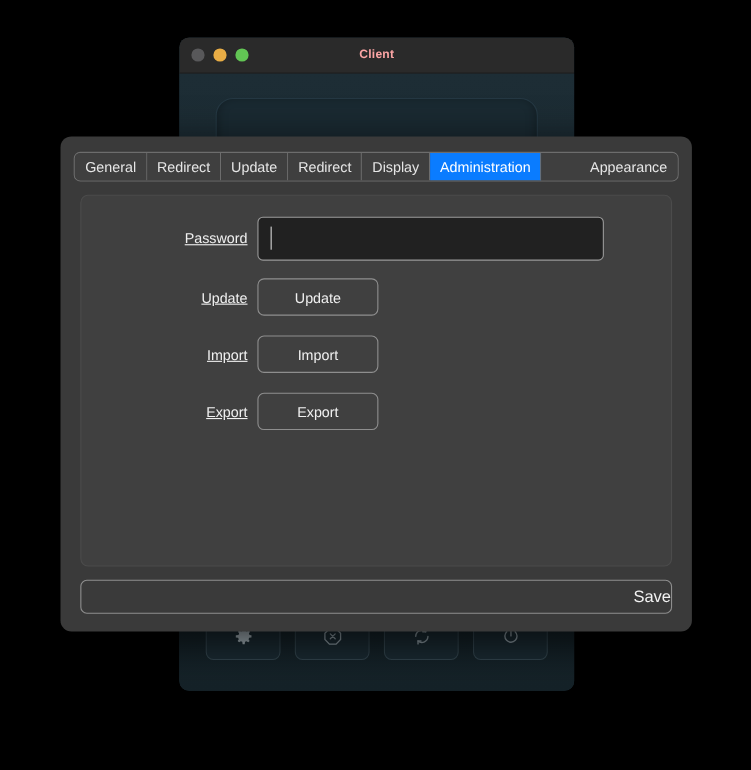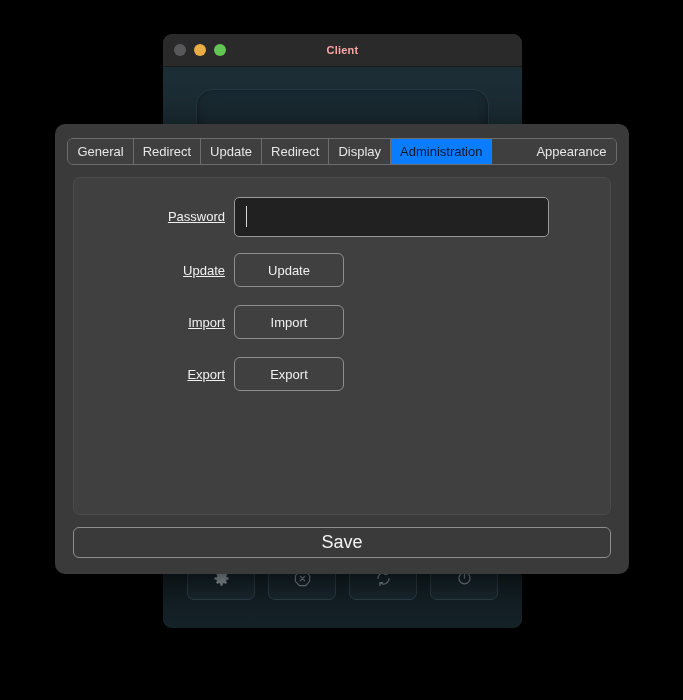--- a/index.html
+++ b/index.html
@@ -140,21 +140,21 @@
     font-size: 13px;
     color: #e6e6e6;
     background: #3f3f3f;
     border-right: 1px solid #6d6d6d;
     white-space: nowrap;
     cursor: default;
   }
   .tab:last-child { border-right: none; padding-left: 44px; }
   .tab.active {
     background: #0a7cff;
-    color: #0f172a;
+    color: #ffffff;
   }
 
   
   .panel {
     margin-top: 12px;
     flex: 1;
     background: #404040;
     border: 1px solid #4b4b4b;
     border-radius: 7px;
     padding: 19px 22px;
@@ -214,22 +214,23 @@
 
   .save-btn {
     margin-top: 12px;
     height: 31px;
     width: 100%;
     background: #3a3a3a;
     border: 1px solid #8e8e8e;
     border-radius: 6px;
     color: #f2f2f2;
     font-family: "Liberation Sans", sans-serif;
-    font-size: 18px;
+    font-size: 15px;
     cursor: default;
+    text-align: right;
   }
 </style>
 </head>
 <body>
 
 <div id="root">
 
   <div class="bg-window">
 
     <div class="bg-titlebar">

